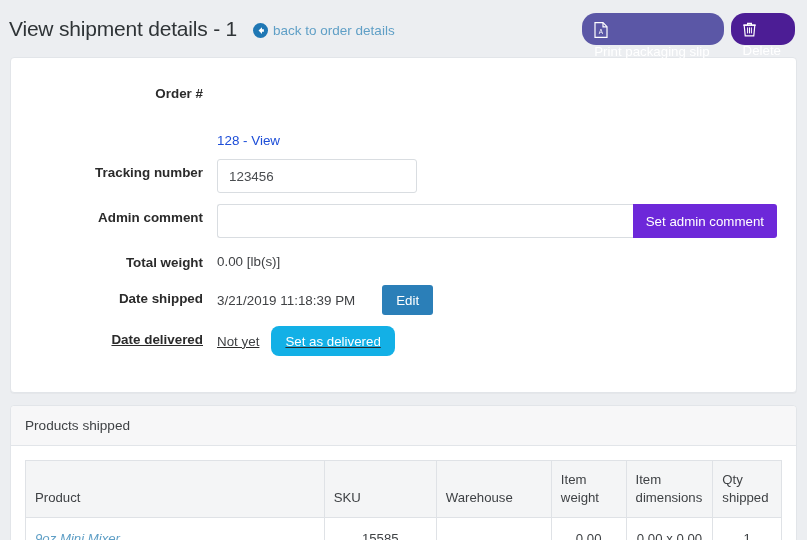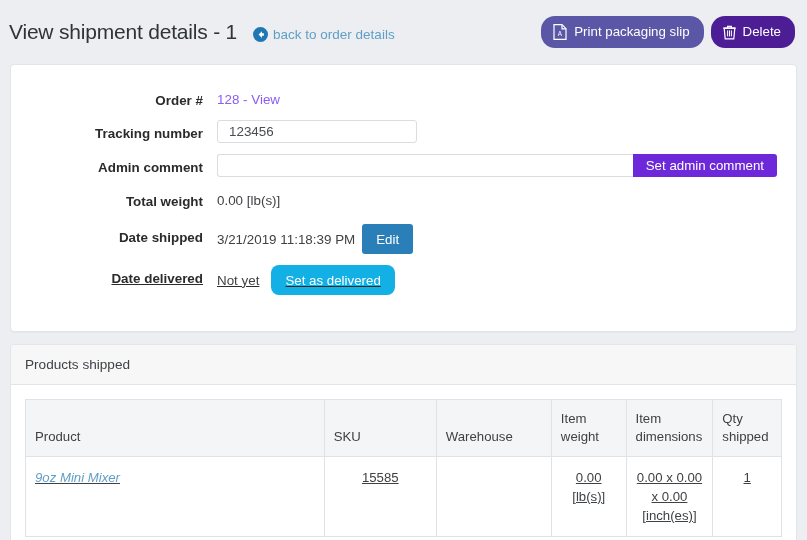--- a/index.html
+++ b/index.html
@@ -10,21 +10,21 @@
     height: 540px;
     overflow: hidden;
     background: #eceef1;
     font-family: "Liberation Sans", sans-serif;
     color: #2b2b2b;
     -webkit-font-smoothing: antialiased;
   }
 
   
   .page-header {
-    height: 64px;
+    height: 57px;
     display: flex;
     align-items: center;
     padding: 0 12px 0 9px;
     position: relative;
   }
   .page-title {
     font-size: 21px;
     font-weight: 400;
     color: #2f3437;
     letter-spacing: -0.2px;
@@ -56,25 +56,26 @@
     align-items: center;
     gap: 7px;
   }
   .btn {
     border: 0;
     border-radius: 14px;
     color: #fff;
     font-size: 13.3px;
     font-family: "Liberation Sans", sans-serif;
     display: inline-flex;
-    align-items: center;
+    align-items: flex-start;
     gap: 7px;
     cursor: pointer;
     white-space: nowrap;
     line-height: 1;
+    flex-direction: column;
   }
   .btn-print {
     background: #5b57a6;
     padding: 9px 14px 9px 12px;
     height: 32px;
   }
   .btn-delete {
     background: #4c1d95;
     padding: 9px 14px 9px 12px;
     height: 32px;
@@ -117,27 +118,28 @@
     min-width: 0;
   }
   .static-text {
     font-size: 13.4px;
     color: #404245;
     padding-top: 5px;
     padding-bottom: 5px;
   }
   a.order-link {
     font-size: 13.4px;
-    color: #8b5cf6;
+    color: #1d4ed8;
     text-decoration: none;
     padding-top: 5px;
     cursor: pointer;
+    margin-top: 48px;
   }
   .txt-input {
-    height: 23px;
+    height: 34px;
     border: 1px solid #d9dde1;
     border-radius: 3px;
     padding: 4px 11px;
     font-size: 13.4px;
     font-family: "Liberation Sans", sans-serif;
     color: #4a4d50;
     background: #fff;
     outline: none;
   }
   .txt-tracking { width: 200px; }
@@ -167,21 +169,21 @@
   }
   .btn-edit {
     background: #2b7fb8;
     color: #fff;
     border: 0;
     border-radius: 3px;
     font-size: 13.3px;
     font-family: "Liberation Sans", sans-serif;
     height: 30px;
     padding: 0 14px;
-    margin-left: 7px;
+    margin-left: 27px;
     cursor: pointer;
   }
   .btn-delivered {
     background: #13b0e6;
     color: #fff;
     border: 0;
     border-radius: 8px;
     font-size: 13.3px;
     font-family: "Liberation Sans", sans-serif;
     height: 30px;

